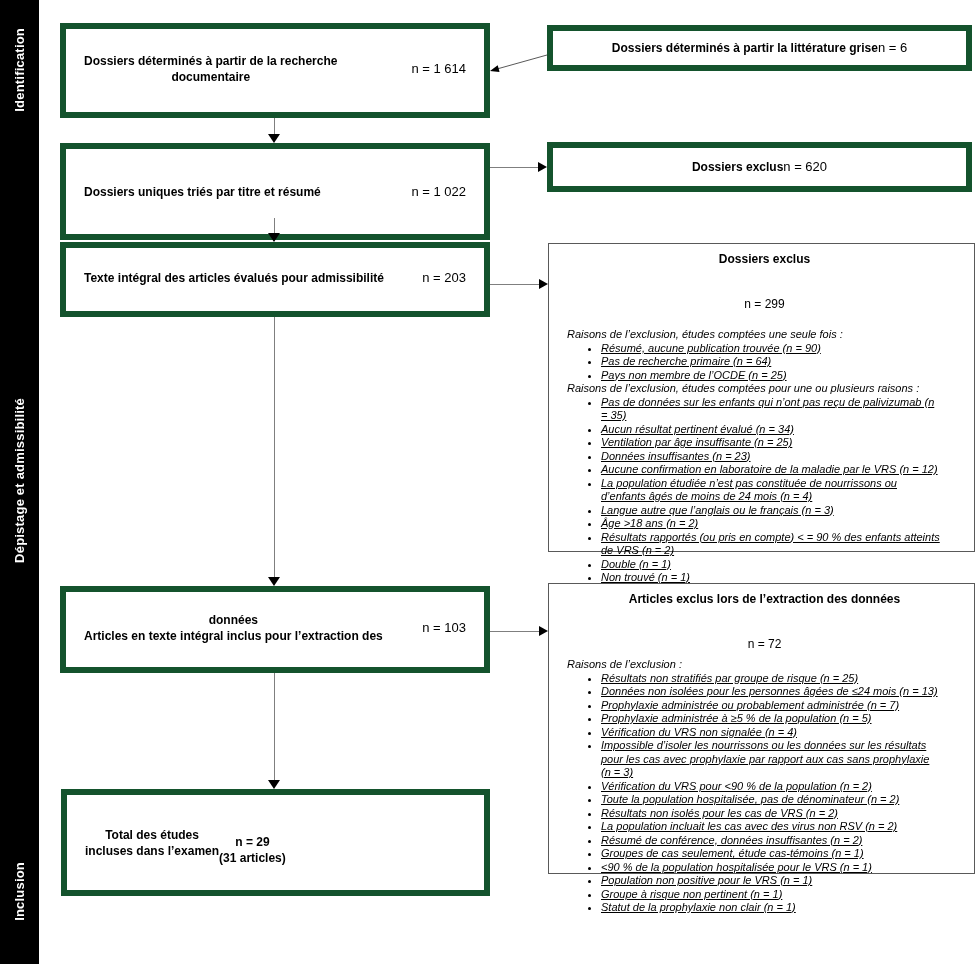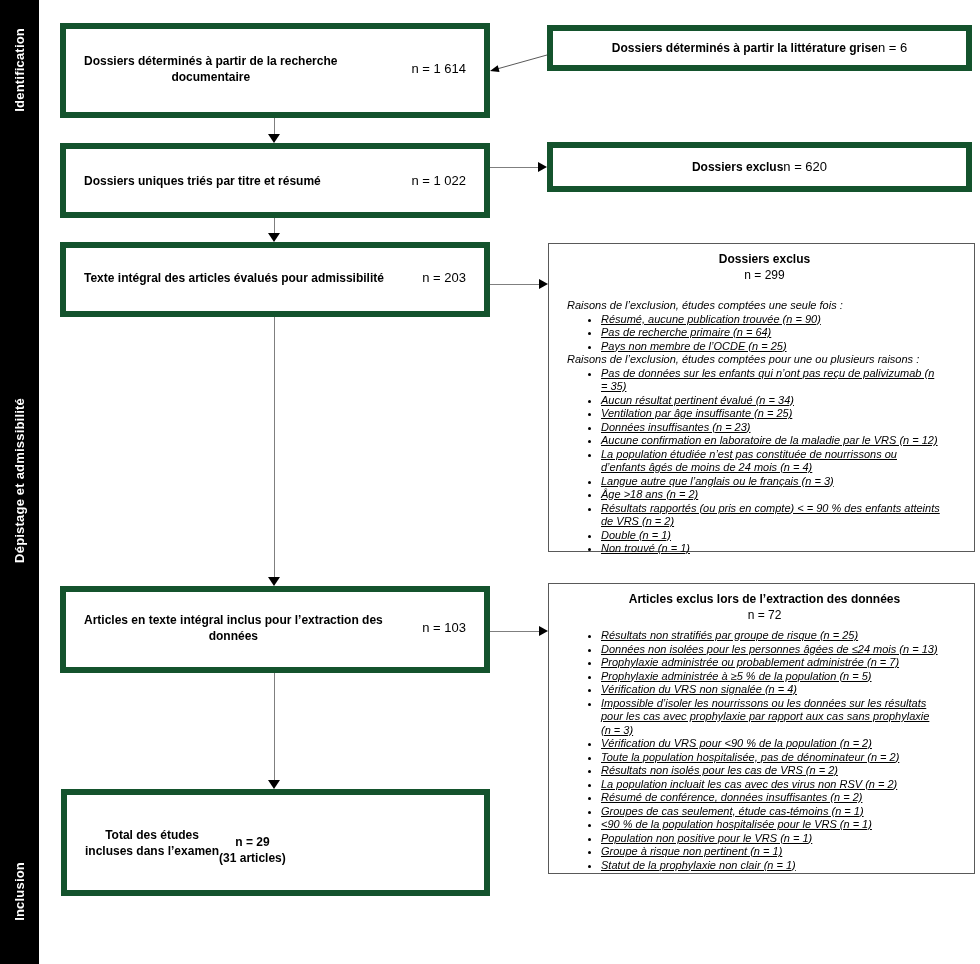--- a/index.html
+++ b/index.html
@@ -24,21 +24,21 @@
   .box .title{font-weight:700;font-size:12px;line-height:16px;}
   .box .nval{font-size:13px;line-height:16px;}
   .between{justify-content:space-between;}
   .centered{justify-content:center;}
   
   .detailbox{
     position:absolute;background:#fff;border:1px solid #595959;box-sizing:border-box;
     padding:7px 12px 0 18px;text-align:left;
   }
   .detailbox .dtitle{font-weight:700;font-size:12px;line-height:16px;text-align:center;}
-  .detailbox .dn{font-size:12px;line-height:16px;text-align:center;}
+  .detailbox .dn{font-size:12px;line-height:16px;text-align:center;margin-top:29px;}
   .reasons{font-style:italic;font-size:11px;line-height:13.5px;}
   .reasons .rheading{margin:0;}
   .reasons ul{margin:0;padding:0 0 0 34px;list-style:disc outside;width:340px;}
   .reasons li{margin:0;padding:0;text-decoration:underline;}
   
   .vline{position:absolute;width:1px;background:#7f7f7f;}
   .hline{position:absolute;height:1px;background:#7f7f7f;}
   .head-down{
     position:absolute;width:0;height:0;
     border-left:6px solid transparent;border-right:6px solid transparent;border-top:9px solid #000;
@@ -72,21 +72,21 @@
       <div>documentaire</div>
     </div>
     <div class="nval">n = 1 614</div>
   </div>
 
   <div class="box centered" style="left:547px;top:25px;width:425px;height:46px;padding:2px 14px;text-align:right;">
     <div class="title">Dossiers déterminés à partir la littérature grise</div>
     <div class="nval">n = 6</div>
   </div>
 
-  <div class="box between" style="left:60px;top:143px;width:430px;height:75px;padding:13px 18px 12px;">
+  <div class="box between" style="left:60px;top:143px;width:430px;height:97px;padding:13px 18px 12px;">
     <div class="title">Dossiers uniques triés par titre et résumé</div>
     <div class="nval">n = 1 022</div>
   </div>
 
   <div class="box centered" style="left:547px;top:142px;width:425px;height:50px;padding:2px 14px;">
     <div class="title">Dossiers exclus</div>
     <div class="nval">n = 620</div>
   </div>
 
   <div class="box between" style="left:60px;top:242px;width:430px;height:75px;padding:8px 18px 12px;">
@@ -116,30 +116,31 @@
           <li>Âge &gt;18 ans (n = 2)</li>
           <li>Résultats rapportés (ou pris en compte) &lt; = 90 % des enfants atteints de VRS (n = 2)</li>
           <li>Double (n = 1)</li>
           <li>Non trouvé (n = 1)</li>
         </ul>
     </div>
   </div>
 
   <div class="box between" style="left:60px;top:586px;width:430px;height:87px;padding:8px 18px 12px;">
     <div class="title">
+      <div>données</div>
       <div>Articles en texte intégral inclus pour l’extraction des</div>
-      <div>données</div>
     </div>
     <div class="nval">n = 103</div>
   </div>
 
   <div class="detailbox" style="left:548px;top:583px;width:427px;height:291px;">
     <div class="dtitle">Articles exclus lors de l’extraction des données</div>
     <div class="dn">n = 72</div>
     <div class="reasons" style="margin-top:6px;">
+      <p class="rheading">Raisons de l’exclusion :</p>
       <ul>
           <li>Résultats non stratifiés par groupe de risque (n = 25)</li>
           <li>Données non isolées pour les personnes âgées de ≤24 mois (n = 13)</li>
           <li>Prophylaxie administrée ou probablement administrée (n = 7)</li>
           <li>Prophylaxie administrée à ≥5 % de la population (n = 5)</li>
           <li>Vérification du VRS non signalée (n = 4)</li>
           <li>Impossible d’isoler les nourrissons ou les données sur les résultats pour les cas avec prophylaxie par rapport aux cas sans prophylaxie (n = 3)</li>
           <li>Vérification du VRS pour &lt;90 % de la population (n = 2)</li>
           <li>Toute la population hospitalisée, pas de dénominateur (n = 2)</li>
           <li>Résultats non isolés pour les cas de VRS (n = 2)</li>

